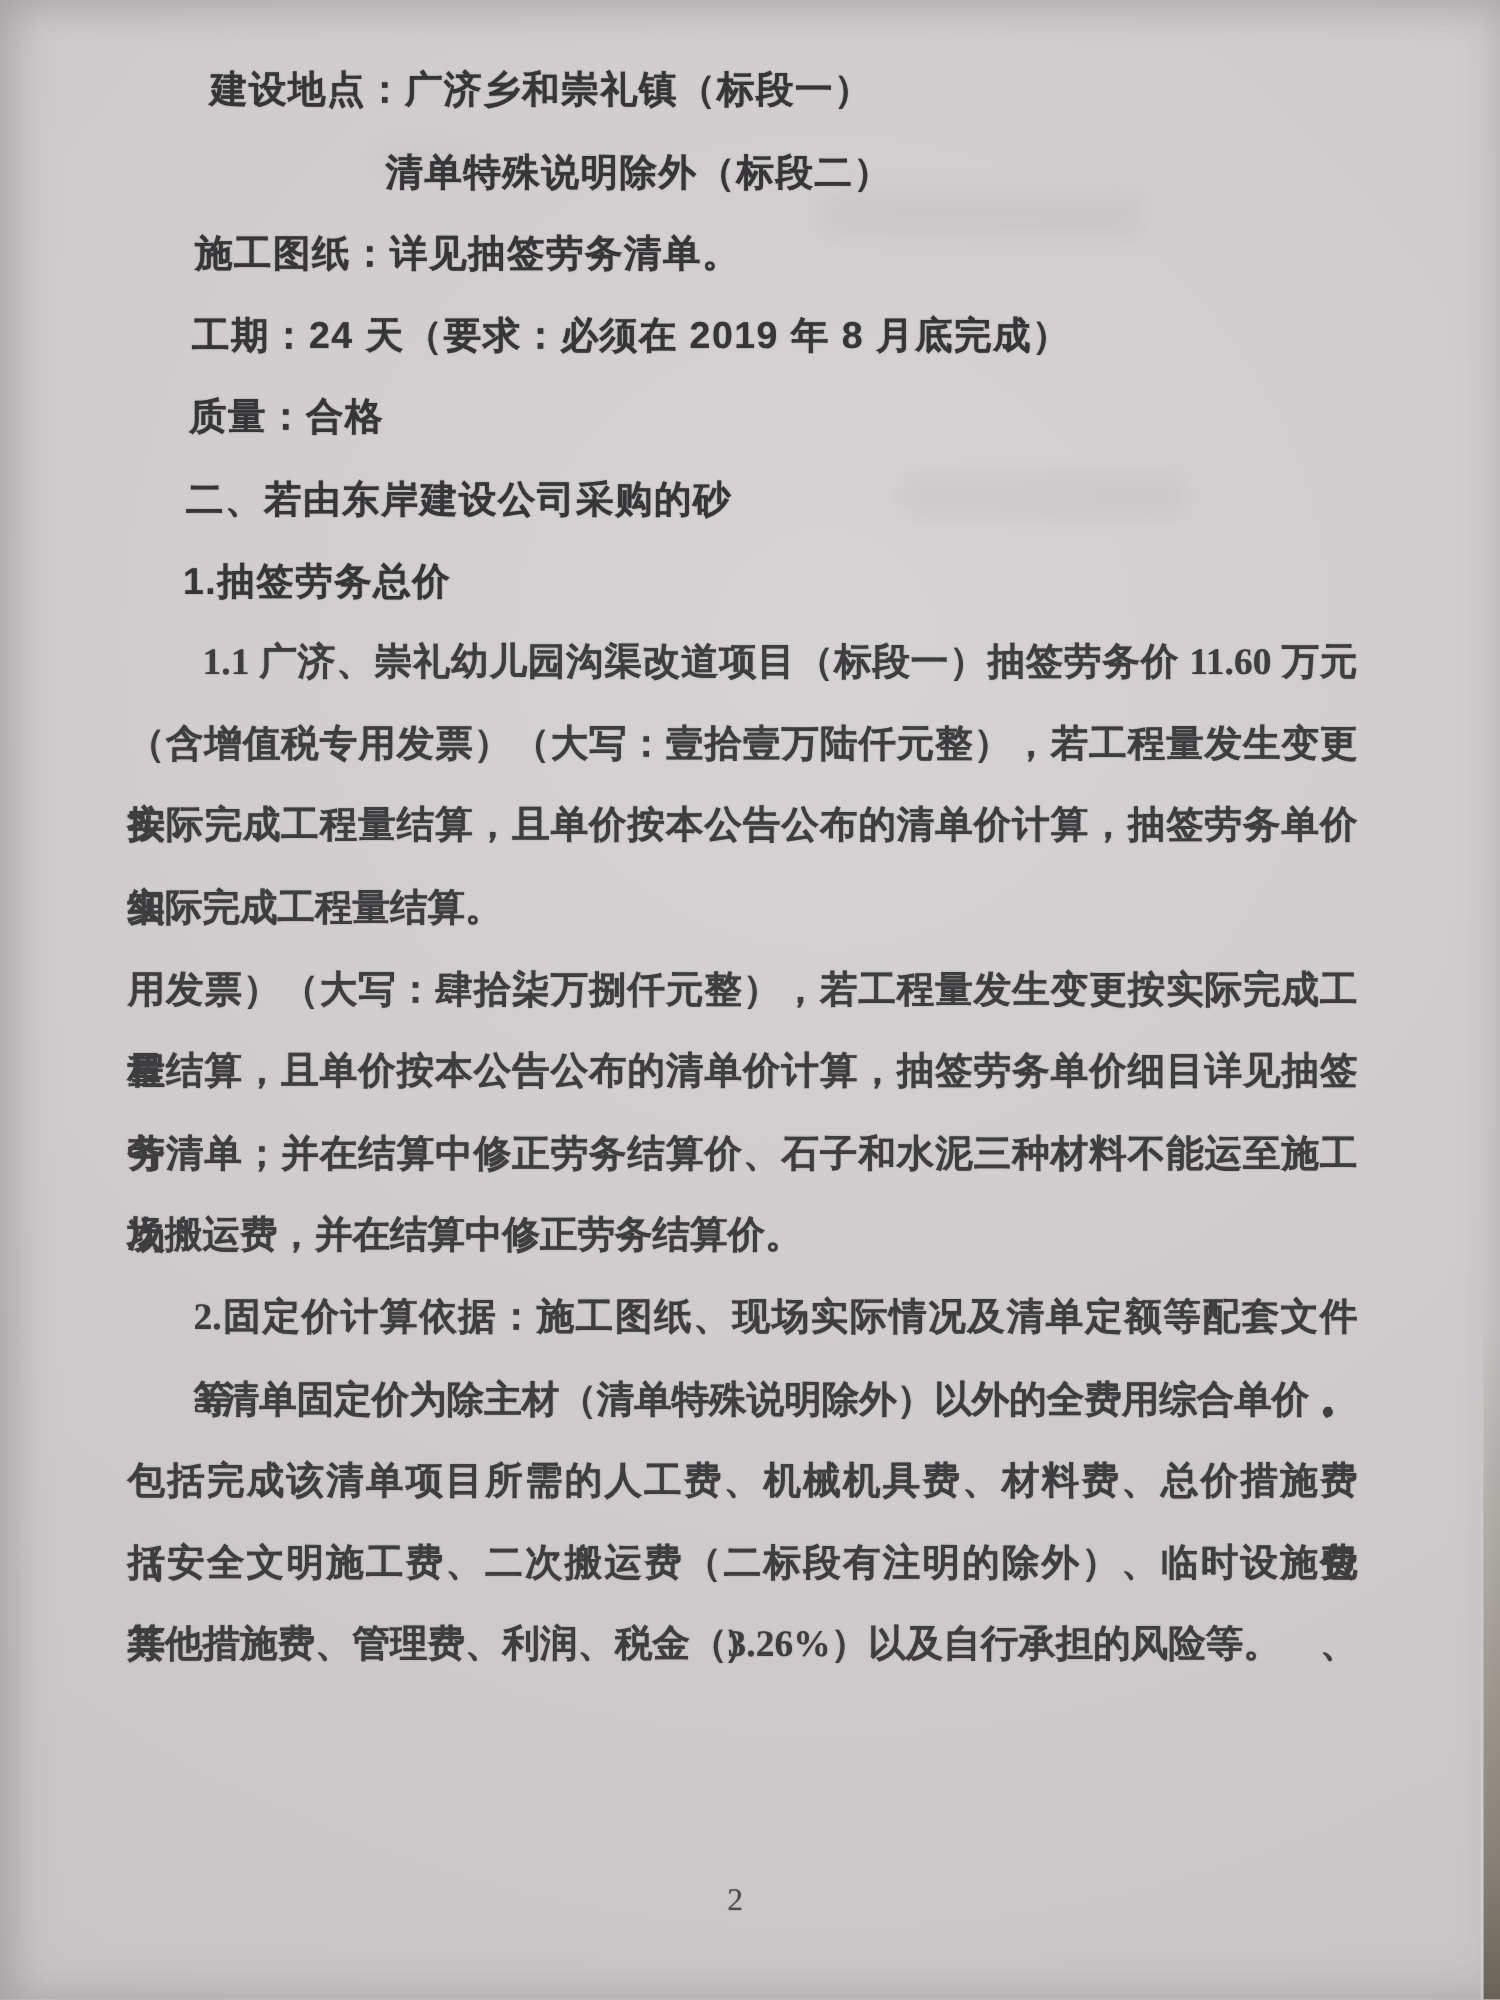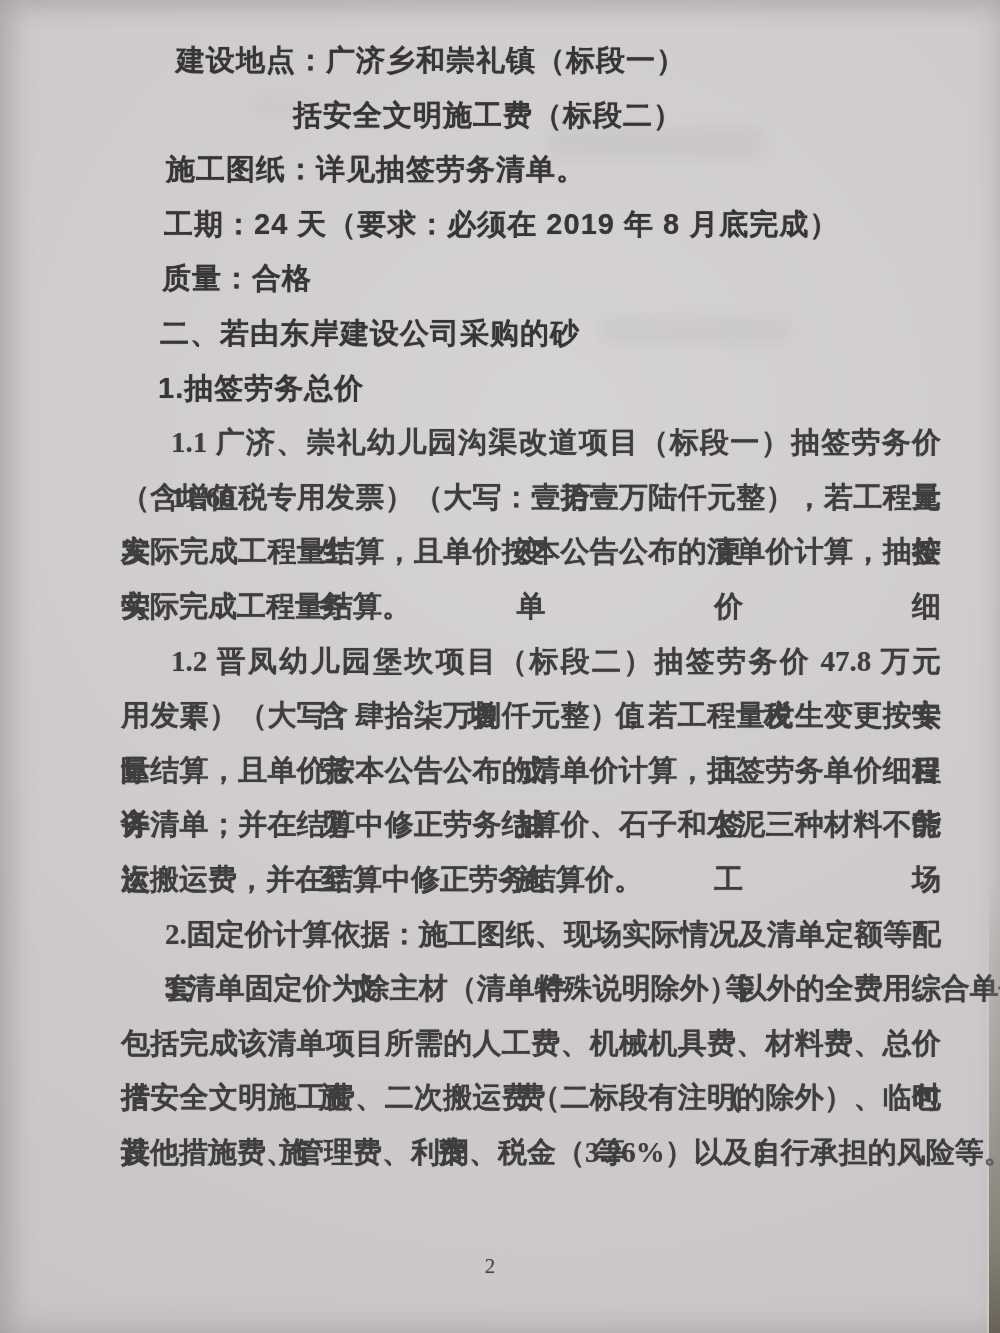--- a/index.html
+++ b/index.html
@@ -31,22 +31,21 @@
   }
   
   .smudge{position:absolute;background:rgba(85,85,95,.06);filter:blur(7px);border-radius:10px;}
   .sm1{left:548px;top:128px;width:215px;height:30px;}
   .sm2{left:600px;top:318px;width:190px;height:26px;}
   .sm3{left:250px;top:96px;width:70px;height:20px;opacity:.6;}
 
   .textblock{
     position:absolute;left:85px;top:33px;width:820px;
     color:#3e3d3f;
-    font-size:29px;
-    margin-left:36px;
+    font-size:25px;
   }
   .line{
     height:54.6px;line-height:54.6px;
     text-shadow:0 0 1px rgba(64,63,65,.55);
     white-space:nowrap;
     font-weight:bold;
   }
   .hd{
     font-family:"Liberation Sans","DejaVu Sans",sans-serif;
     font-weight:700;color:#363538;
@@ -72,31 +71,30 @@
 <body>
 
 <div class="sheet">
 
   <div class="smudge sm1"></div>
   <div class="smudge sm2"></div>
   <div class="smudge sm3"></div>
 
   <div class="textblock">
     <div class="line hd i55">建设地点：广济乡和崇礼镇（标段一）</div>
-    <div class="line hd i172">括安全文明施工费（标段二）</div>
+    <div class="line hd i172">清单特殊说明除外（标段二）</div>
     <div class="line hd i45">施工图纸：详见抽签劳务清单。</div>
     <div class="line hd i43">工期：24 天（要求：必须在 2019 年 8 月底完成）</div>
     <div class="line hd i41">质量：合格</div>
     <div class="line hd i39">二、若由东岸建设公司采购的砂</div>
     <div class="line hd i37">1.抽签劳务总价</div>
     <div class="line jfull i50">1.1 广济、崇礼幼儿园沟渠改道项目（标段一）抽签劳务价 11.60 万元</div>
     <div class="line jfull">（含增值税专用发票）（大写：壹拾壹万陆仟元整），若工程量发生变更按</div>
     <div class="line jfull">实际完成工程量结算，且单价按本公告公布的清单价计算，抽签劳务单价细</div>
     <div class="line">实际完成工程量结算。</div>
-    <div class="line jfull i50">1.2 晋凤幼儿园堡坎项目（标段二）抽签劳务价 47.8 万元（含增值税专</div>
     <div class="line jfull">用发票）（大写：肆拾柒万捌仟元整），若工程量发生变更按实际完成工程</div>
     <div class="line jfull">量结算，且单价按本公告公布的清单价计算，抽签劳务单价细目详见抽签劳</div>
     <div class="line jfull">务清单；并在结算中修正劳务结算价、石子和水泥三种材料不能运至施工场</div>
     <div class="line">次搬运费，并在结算中修正劳务结算价。</div>
     <div class="line jfull i44">2.固定价计算依据：施工图纸、现场实际情况及清单定额等配套文件等。</div>
     <div class="line i44">3.清单固定价为除主材（清单特殊说明除外）以外的全费用综合单价，</div>
     <div class="line jfull">包括完成该清单项目所需的人工费、机械机具费、材料费、总价措施费（包</div>
     <div class="line jfull">括安全文明施工费、二次搬运费（二标段有注明的除外）、临时设施费等）、</div>
     <div class="line">其他措施费、管理费、利润、税金（3.26%）以及自行承担的风险等。</div>
   </div>

